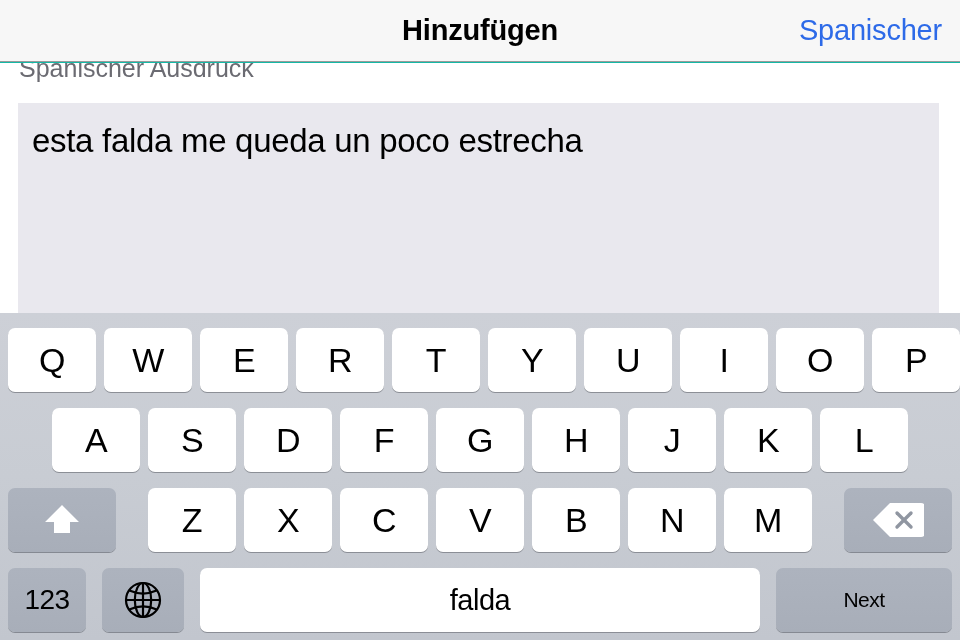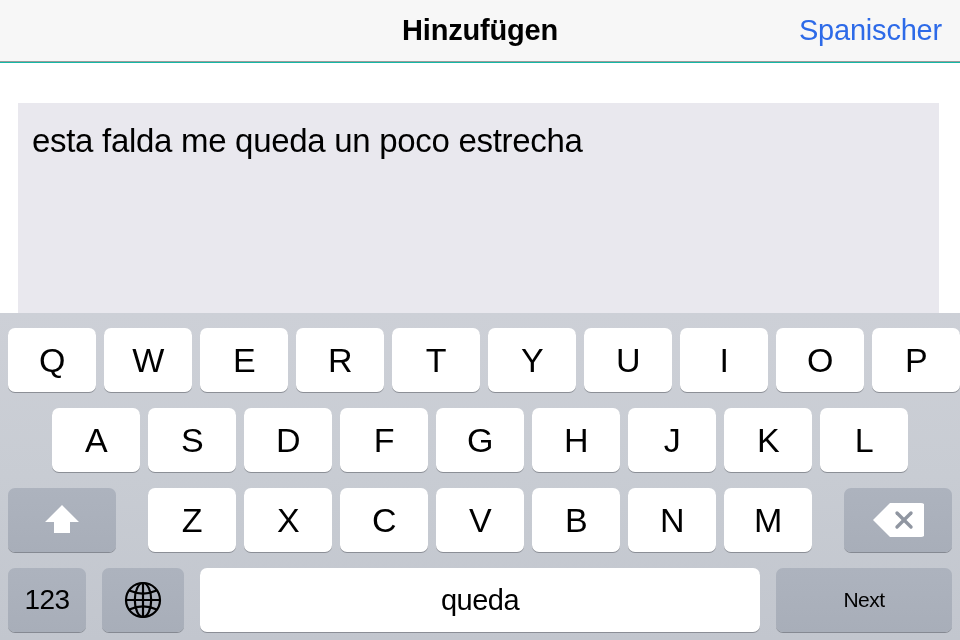--- a/index.html
+++ b/index.html
@@ -111,20 +111,21 @@
 <body>
 
 <div id="screen">
 
   <div id="navbar">
     <div id="nav-title">Hinzufügen</div>
     <div id="nav-cancel">Spanischer</div>
   </div>
 
   <div id="form-area">
+    <div id="field-label">Spanischer Ausdruck</div>
     <textarea id="text-input" placeholder="" style="">esta falda me queda un poco estrecha</textarea>
   </div>
 
   <div id="keyboard">
 
     <div class="krow" id="row1">
         <div class="key" style="left: 8px; width: 88px;">Q</div>
         <div class="key" style="left: 104px; width: 88px;">W</div>
         <div class="key" style="left: 200px; width: 88px;">E</div>
         <div class="key" style="left: 296px; width: 88px;">R</div>
@@ -189,21 +190,21 @@
               <ellipse cx="20" cy="20" rx="8.2" ry="17"></ellipse>
               <line x1="20" y1="3" x2="20" y2="37"></line>
               <line x1="3" y1="20" x2="37" y2="20"></line>
               <path d="M6.3 10.6 Q20 16.5 33.7 10.6"></path>
               <path d="M6.3 29.4 Q20 23.5 33.7 29.4"></path>
             </g>
           </svg>
         </span>
       </div>
 
-      <div class="key action" id="key-space" style="left:200px; width:560px; font-size:29px;">queda</div>
+      <div class="key action" id="key-space" style="left:200px; width:560px; font-size:29px;">falda</div>
 
       <div class="key dark action" id="key-return" style="left:776px; width:176px; font-size:21px;">Next</div>
 
     </div>
 
   </div>
 
 </div>
 
 </body></html>

